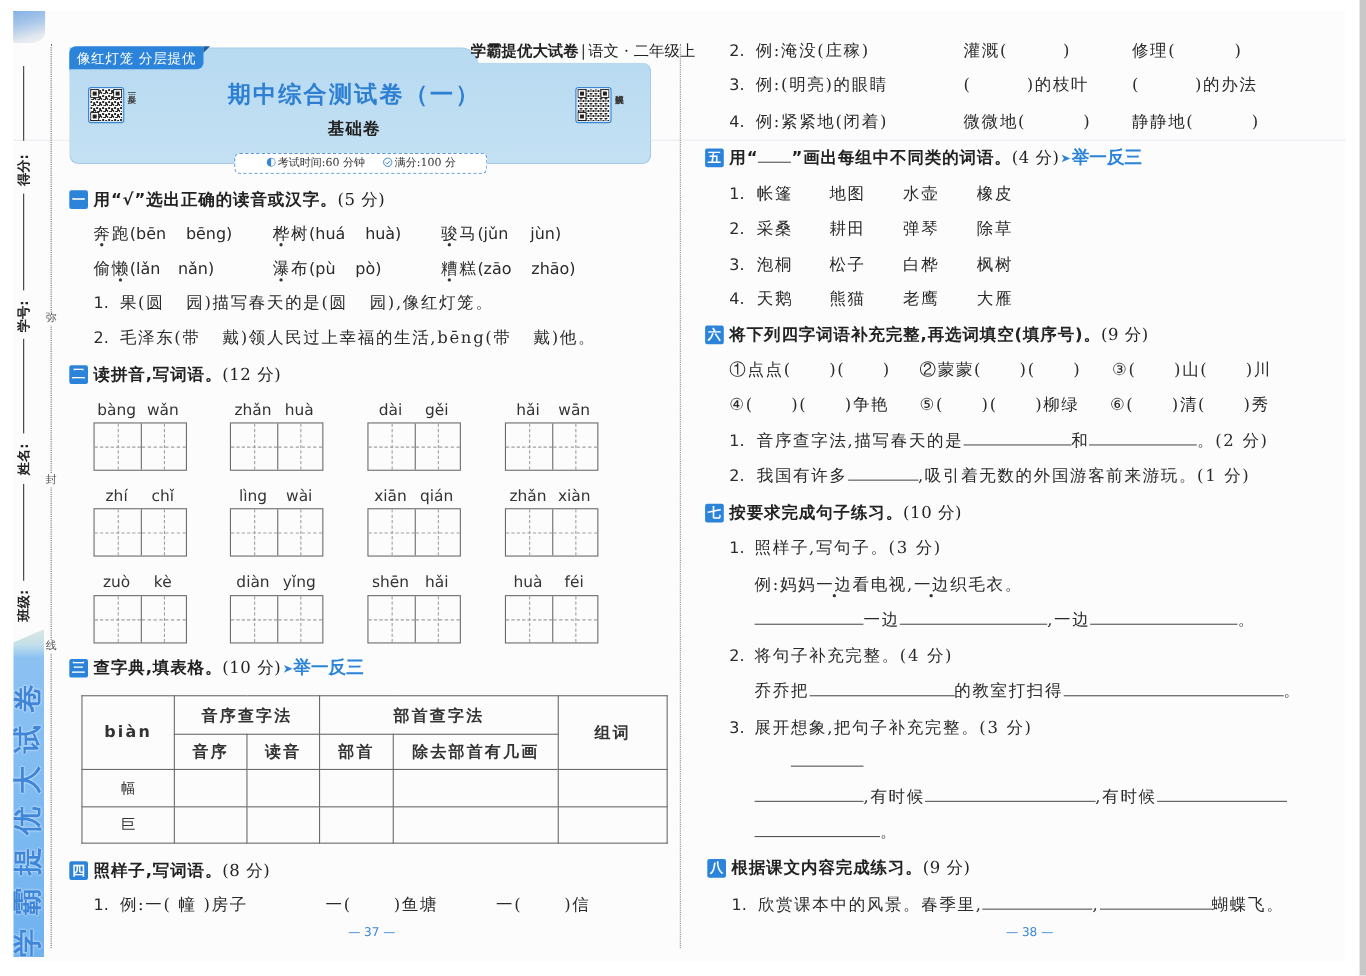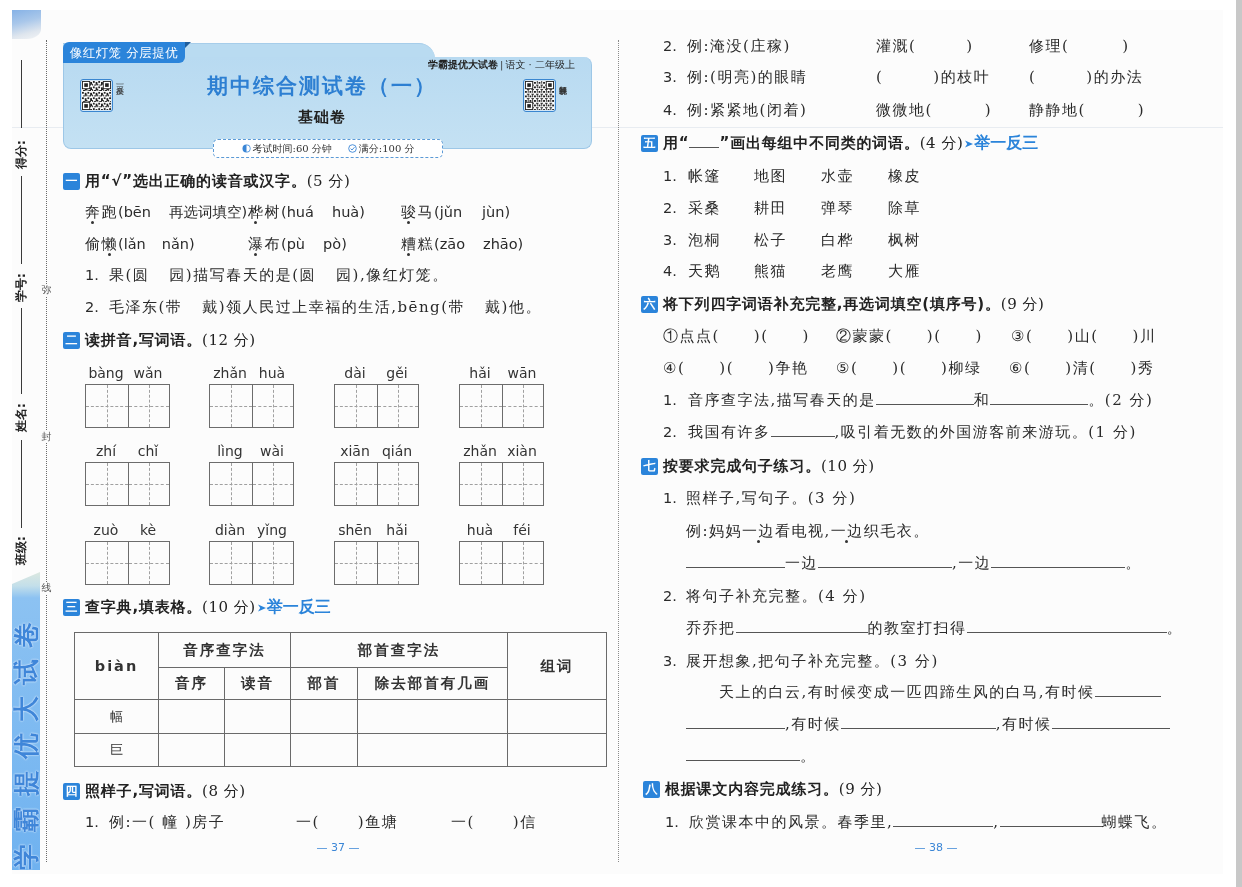--- a/index.html
+++ b/index.html
@@ -15,21 +15,21 @@
 .dotline{position:absolute;width:0;border-left:1px dotted #6a6a6a}
 .seal{position:absolute;left:41px;width:11px;font-size:10px;line-height:12px;color:#555;background:#fcfcfc;text-align:center}
 .brand{left:12px;top:572px;width:28px;height:298px;background:linear-gradient(to bottom,#dce8e0 0px,#c3dfea 14px,#8cc2f2 26px,#6fb2f0 100%);clip-path:polygon(0 12px,100% 0,100% 100%,0 100%)}
 .brand-text{left:12px;top:588px;width:28px;height:282px;writing-mode:vertical-rl;text-orientation:sideways;transform:rotate(180deg);font-family:"DejaVu Serif",serif;font-weight:bold;font-size:26px;line-height:28px;letter-spacing:11px;color:#3f86d9;text-shadow:0 0 1px #eaf4ff,0 0 2px #eaf4ff;overflow:hidden;white-space:nowrap}
 
 
 .banner-top{left:63px;top:43px;width:372px;height:22px;background:#b9dbf1;border-top-right-radius:16px;border-top:1px solid #a6cdea}
 .banner{left:63px;top:57px;width:529px;height:92px;background:linear-gradient(#b8daf1,#c4e1f3);border:1px solid #9dc7e7;border-top:none;border-radius:0 8px 8px 8px}
 .tab{left:63px;top:42px;width:122px;height:21px;background:#2b84da;color:#fff;font-family:"DejaVu Sans",sans-serif;font-size:12.5px;line-height:21px;text-align:center;border-radius:6px 0 6px 0;letter-spacing:0.5px;white-space:nowrap}
 .tab-fold{left:185px;top:42px;width:0;height:0;border-left:6px solid #1e5d9c;border-bottom:6px solid transparent}
-.series{left:428px;top:57px;height:15px;line-height:15px;font-size:10px;white-space:nowrap;color:#222}
+.series{left:428px;top:40px;height:15px;line-height:15px;font-size:14px;white-space:nowrap;color:#222}
 .series b{font-family:"DejaVu Sans",sans-serif;font-weight:bold}
 .series i{font-style:normal;color:#333;margin:0 2px}
 .title{left:140px;top:73px;width:364px;text-align:center;font-family:"DejaVu Serif",serif;font-weight:bold;font-size:21px;line-height:26px;color:#2d7fd2;letter-spacing:2px;white-space:nowrap}
 .subtitle{left:240px;top:107px;width:164px;text-align:center;font-family:"DejaVu Sans",sans-serif;font-weight:bold;font-size:15px;line-height:20px;color:#222;letter-spacing:1px}
 .qr{width:33px;height:33px;border:1.5px solid #3a86d0;border-radius:3px;background:#d3e6f5;padding:1px;overflow:hidden}
 .qr-label{width:9px;font-size:8px;line-height:8.5px;color:#333;writing-mode:vertical-rl;text-orientation:upright}
 .pill{left:213px;top:139px;width:230px;height:19px;background:#fff;border:1px dashed #5b9ad6;border-radius:5px;font-size:10px;line-height:17px;text-align:center;white-space:nowrap;color:#333}
 .pill svg{vertical-align:-1px;margin-right:2px}
 .pill .sp{display:inline-block;width:16px}
 
@@ -155,21 +155,21 @@
       <path d="M4.5 1.2 A3.3 3.3 0 0 1 4.5 7.8 Z" fill="#fff"></path>
     </svg><span>考试时间:60 分钟</span><span class="sp"></span><svg width="9" height="9" viewBox="0 0 9 9">
       <circle cx="4.5" cy="4.5" r="3.8" fill="none" stroke="#3a86d6" stroke-width="0.9"></circle>
       <path d="M2.6 4.6 L4 6 L6.5 3.2" stroke="#3a86d6" stroke-width="0.9" fill="none"></path>
     </svg><span>满分:100 分</span>
 </div>
 
 <div class="badge" style="left:63px;top:173px">一</div>
 <div class="sec" style="left:85px;top:170px"><span class="t">用“√”选出正确的读音或汉字。</span><span class="s">(5 分)</span></div>
 
-<div class="w" style="left:85px;top:201px"><span class="dot">奔</span><span>跑</span><span class="py">(bēn</span><span class="gap" style="width:18px"></span><span class="py">再选词填空)</span></div>
+<div class="w" style="left:85px;top:201px"><span class="dot">奔</span><span>跑</span><span class="py">(bēn</span><span class="gap" style="width:18px"></span><span class="py">bēng)</span></div>
 <div class="w" style="left:248px;top:201px"><span class="dot">桦</span><span>树</span><span class="py">(huá</span><span class="gap" style="width:18px"></span><span class="py">huà)</span></div>
 <div class="w" style="left:401px;top:201px"><span class="dot">骏</span><span>马</span><span class="py">(jǔn</span><span class="gap" style="width:20px"></span><span class="py">jùn)</span></div>
 
 <div class="w" style="left:85px;top:233px"><span>偷</span><span class="dot">懒</span><span class="py">(lǎn</span><span class="gap" style="width:16px"></span><span class="py">nǎn)</span></div>
 <div class="w" style="left:248px;top:233px"><span class="dot">瀑</span><span>布</span><span class="py">(pù</span><span class="gap" style="width:18px"></span><span class="py">pò)</span></div>
 <div class="w" style="left:401px;top:233px"><span class="dot">糟</span><span>糕</span><span class="py">(zāo</span><span class="gap" style="width:18px"></span><span class="py">zhāo)</span></div>
 
 <div class="w" style="left:85px;top:264px"><span class="num" style="width:24px">1.</span><span>果(圆</span><span class="gap" style="width:20px"></span><span>园)描写春天的是(圆</span><span class="gap" style="width:20px"></span><span>园),像红灯笼。</span></div>
 <div class="w" style="left:85px;top:296px"><span class="num" style="width:24px">2.</span><span>毛泽东(带</span><span class="gap" style="width:20px"></span><span>戴)领人民过上幸福的生活,bēng(带</span><span class="gap" style="width:20px"></span><span>戴)他。</span></div>
 
@@ -396,21 +396,21 @@
 <div class="sec" style="left:663px;top:455px"><span class="t">按要求完成句子练习。</span><span class="s">(10 分)</span></div>
 
 <div class="w" style="left:663px;top:487px"><span class="num" style="width:23px">1.</span><span>照样子,写句子。(3 分)</span></div>
 <div class="w" style="left:686px;top:520px"><span>例:妈妈</span><span><span class="dot">一边</span></span><span>看电视,</span><span><span class="dot">一边</span></span><span>织毛衣。</span></div>
 <div class="w" style="left:686px;top:552px"><span class="blank" style="width:99px"></span><span>一边</span><span class="blank" style="width:134px"></span><span>,一边</span><span class="blank" style="width:134px"></span><span>。</span></div>
 
 <div class="w" style="left:663px;top:585px"><span class="num" style="width:23px">2.</span><span>将句子补充完整。(4 分)</span></div>
 <div class="w" style="left:686px;top:617px"><span>乔乔把</span><span class="blank" style="width:132px"></span><span>的教室打扫得</span><span class="blank" style="width:200px"></span><span>。</span></div>
 
 <div class="w" style="left:663px;top:650px"><span class="num" style="width:23px">3.</span><span>展开想象,把句子补充完整。(3 分)</span></div>
-<div class="w" style="left:719px;top:681px"><span>天上的白云,有时候变成一匹四蹄生风的白马,有时候</span><span class="blank" style="width:66px"></span></div>
+<div class="w" style="left:719px;top:681px"><span class="blank" style="width:66px"></span></div>
 <div class="w" style="left:686px;top:713px"><span class="blank" style="width:99px"></span><span>,有时候</span><span class="blank" style="width:155px"></span><span>,有时候</span><span class="blank" style="width:118px"></span></div>
 <div class="w" style="left:686px;top:745px"><span class="blank" style="width:114px"></span><span>。</span></div>
 
 <div class="badge" style="left:643px;top:781px">八</div>
 <div class="sec" style="left:665px;top:778px"><span class="t">根据课文内容完成练习。</span><span class="s">(9 分)</span></div>
 <div class="w" style="left:665px;top:811px"><span class="num" style="width:24px">1.</span><span>欣赏课本中的风景。春季里,</span><span class="blank" style="width:100px"></span><span>,</span><span class="blank" style="width:102px"></span><span>蝴蝶飞。</span></div>
 
 <div class="pagenum" style="left:896px">— 38 —</div>
 
 </body></html>

